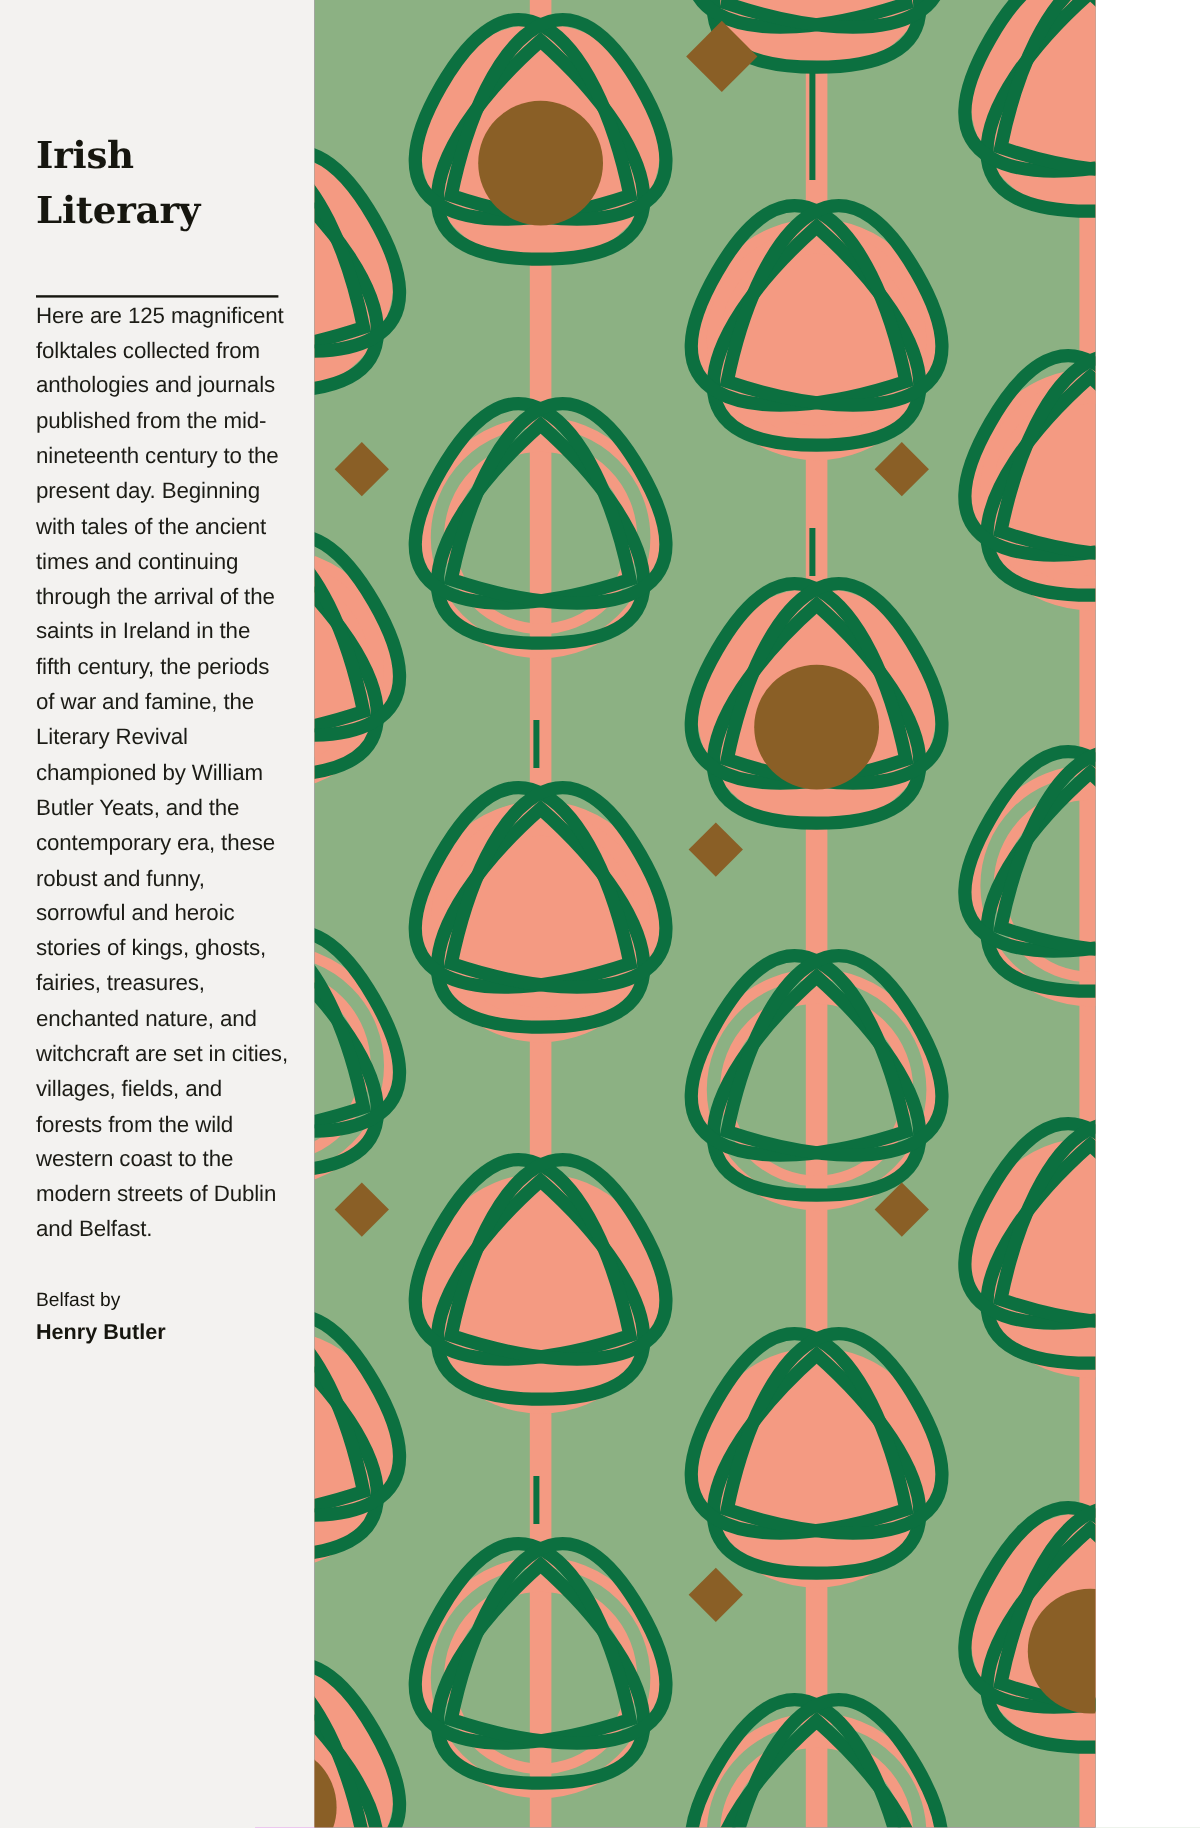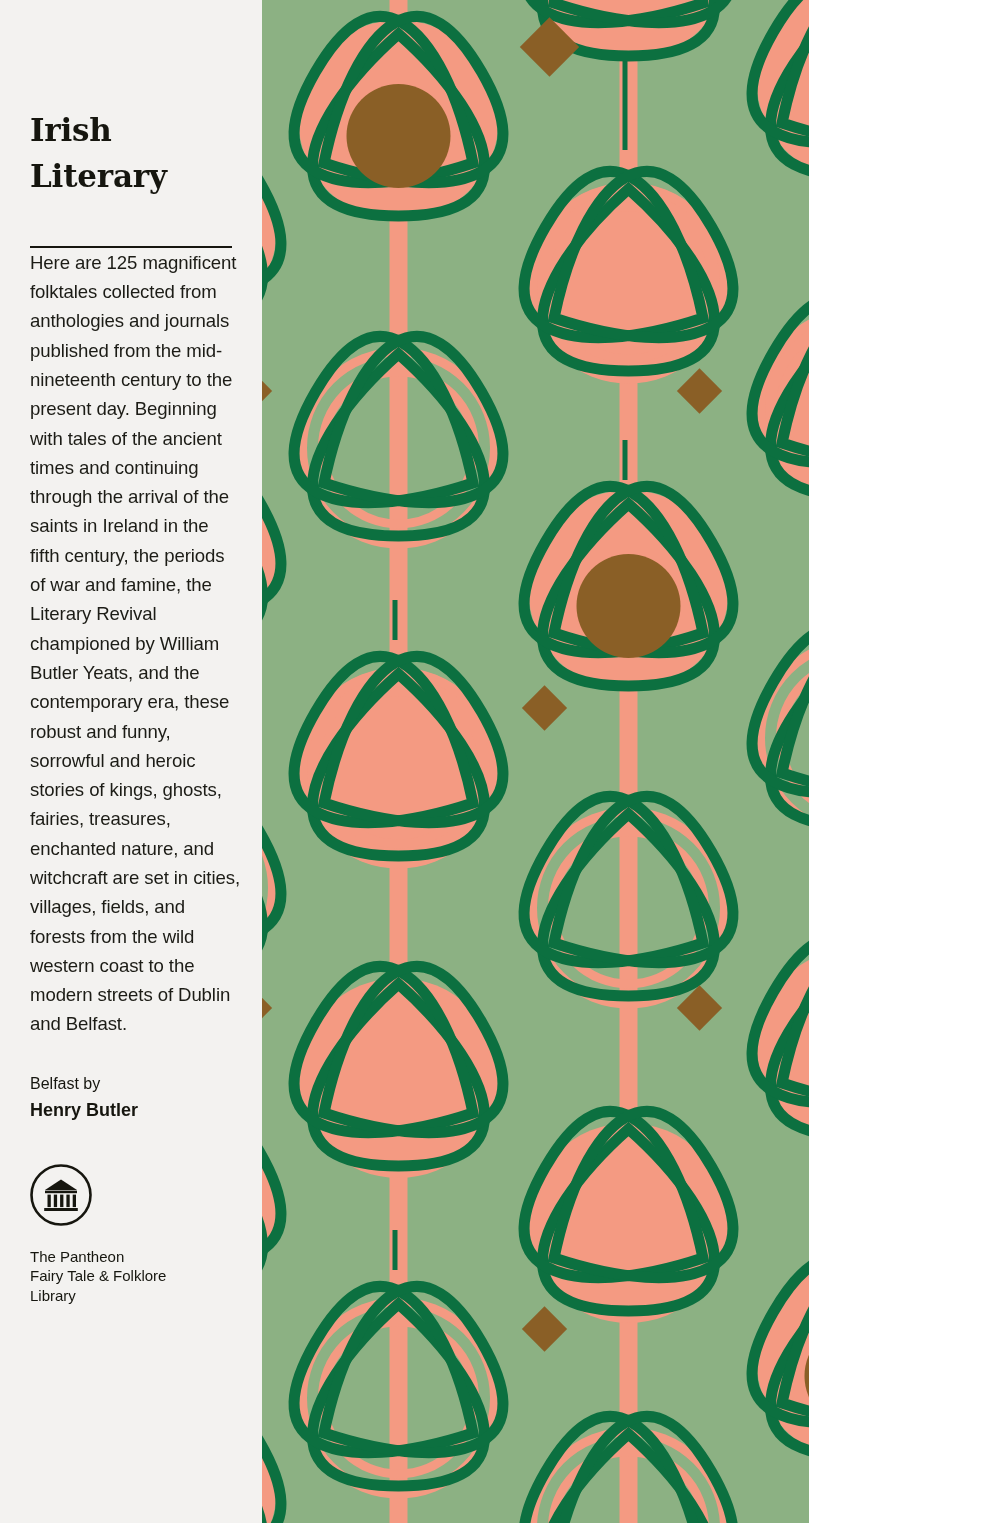--- a/index.html
+++ b/index.html
@@ -9,21 +9,21 @@
   }
   body {
     width: 1000px;
     height: 1523px;
     overflow: hidden;
     font-family: "Liberation Sans", sans-serif;
   }
 
   .cover {
     position: relative;
-    width: 809px;
+    width: 913px;
     height: 1523px;
     display: flex;
     background: #d946ef;
     align-items: flex-end;
   }
 
   
   .left-panel {
     position: relative;
     width: 262px;
@@ -116,42 +116,20 @@
 
     <div class="title-rule"></div>
 
     <p class="blurb">Here are 125 magnificent folktales collected from anthologies and journals published from the mid-nineteenth century to the present day. Beginning with tales of the ancient times and continuing through the arrival of the saints in Ireland in the fifth century, the periods of war and famine, the Literary Revival championed by William Butler Yeats, and the contemporary era, these robust and funny, sorrowful and heroic stories of kings, ghosts, fairies, treasures, enchanted nature, and witchcraft are set in cities, villages, fields, and forests from the wild western coast to the modern streets of Dublin and Belfast.</p>
 
     <div class="editor-block">
       <div class="edited-by">Belfast by</div>
       <div class="editor-name">Henry Butler</div>
     </div>
 
-    <div class="publisher-block">
-      <svg class="pantheon-logo" viewBox="0 0 62 62">
-        <circle cx="31" cy="31" r="29.5" fill="none" stroke="#16160f" stroke-width="2.6"></circle>
-
-        <path d="M15 26 L31 15.5 L47 26 Z" fill="#16160f"></path>
-
-        <rect x="15" y="26.6" width="32" height="2.6" fill="#16160f"></rect>
-
-        <rect x="17.5" y="30.6" width="3.3" height="12.5" fill="#16160f"></rect>
-        <rect x="23.8" y="30.6" width="3.3" height="12.5" fill="#16160f"></rect>
-        <rect x="30.1" y="30.6" width="3.3" height="12.5" fill="#16160f"></rect>
-        <rect x="36.4" y="30.6" width="3.3" height="12.5" fill="#16160f"></rect>
-        <rect x="42.7" y="30.6" width="3.3" height="12.5" fill="#16160f"></rect>
-
-        <rect x="14.2" y="44" width="33.6" height="3" fill="#16160f"></rect>
-      </svg>
-      <div class="imprint">
-        <span style="white-space: pre-line;">The Pantheon
-Fairy Tale &amp; Folklore
-Library</span>
-      </div>
-    </div>
   </div>
 
   <div class="art-panel">
     <svg viewBox="0 0 738 1523" preserveAspectRatio="xMidYMid slice">
       <defs>
 
         <g id="triquetra">
 
           <path d="M0,-86
                    C 52,-40 86,10 86,46

